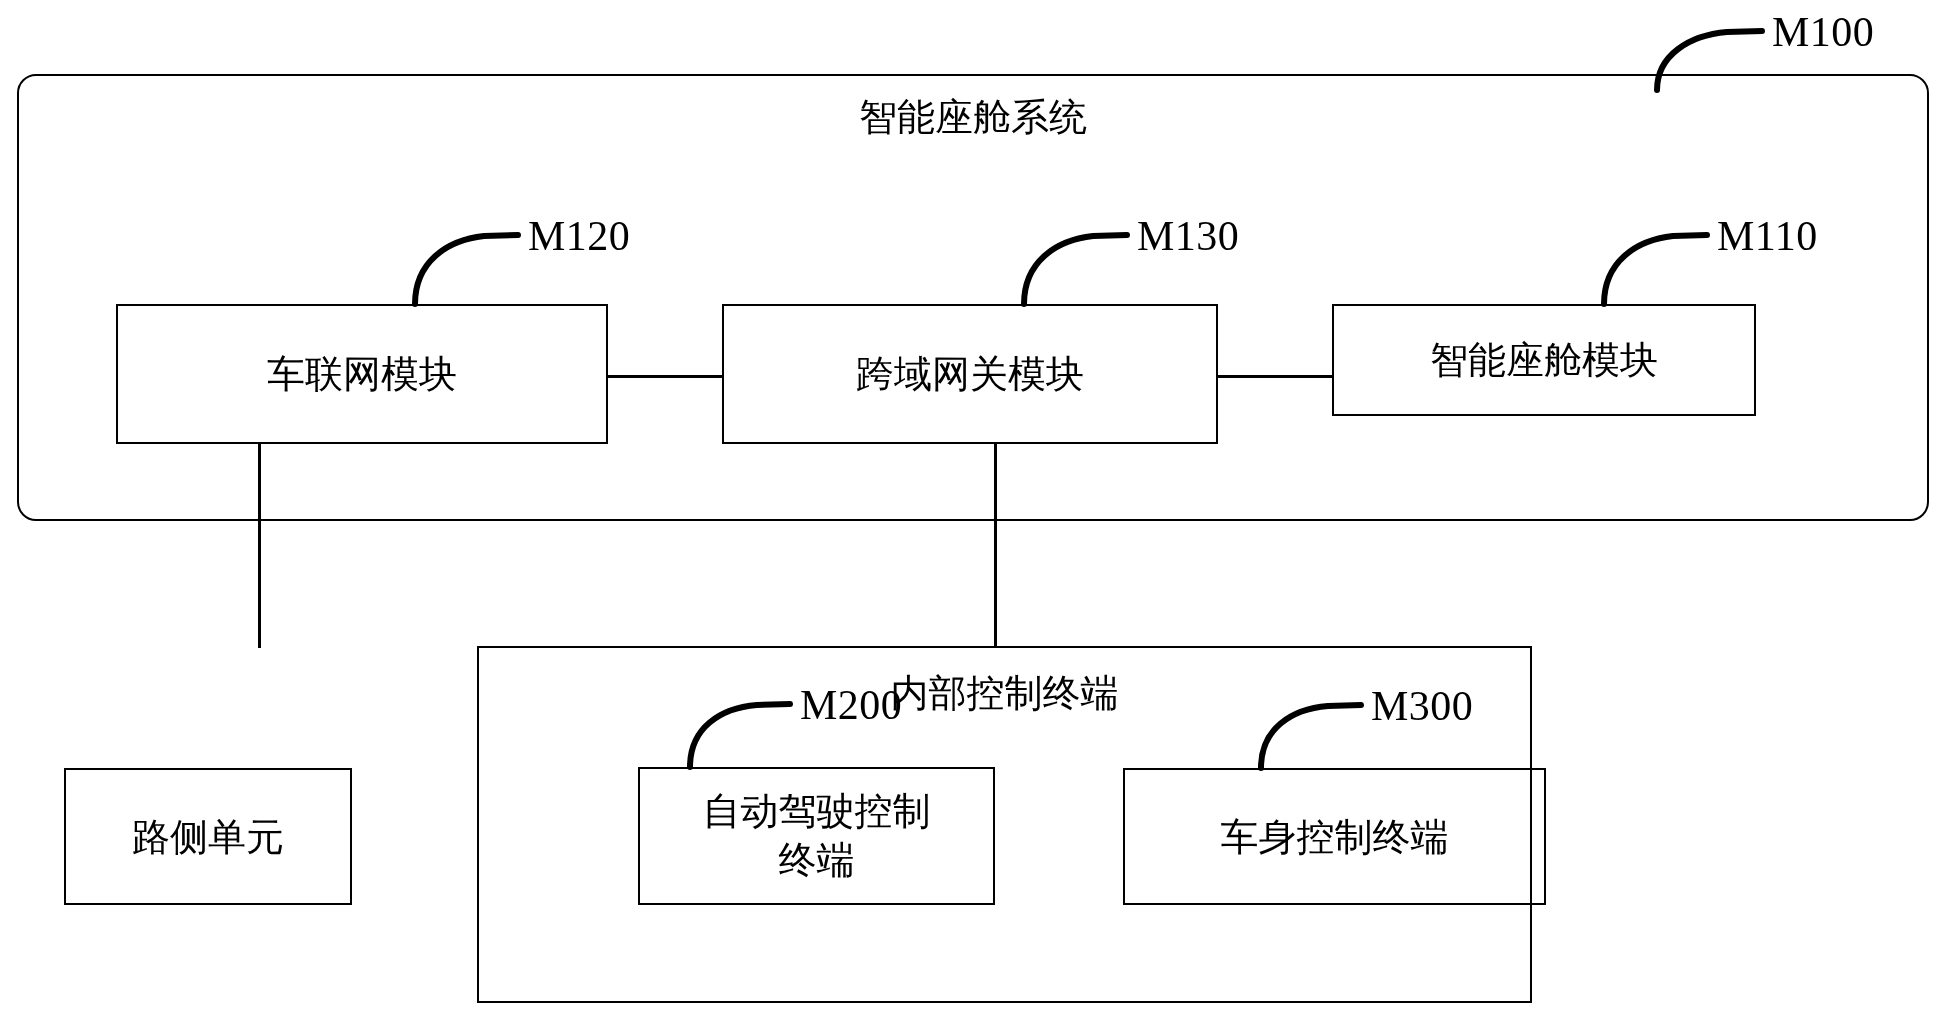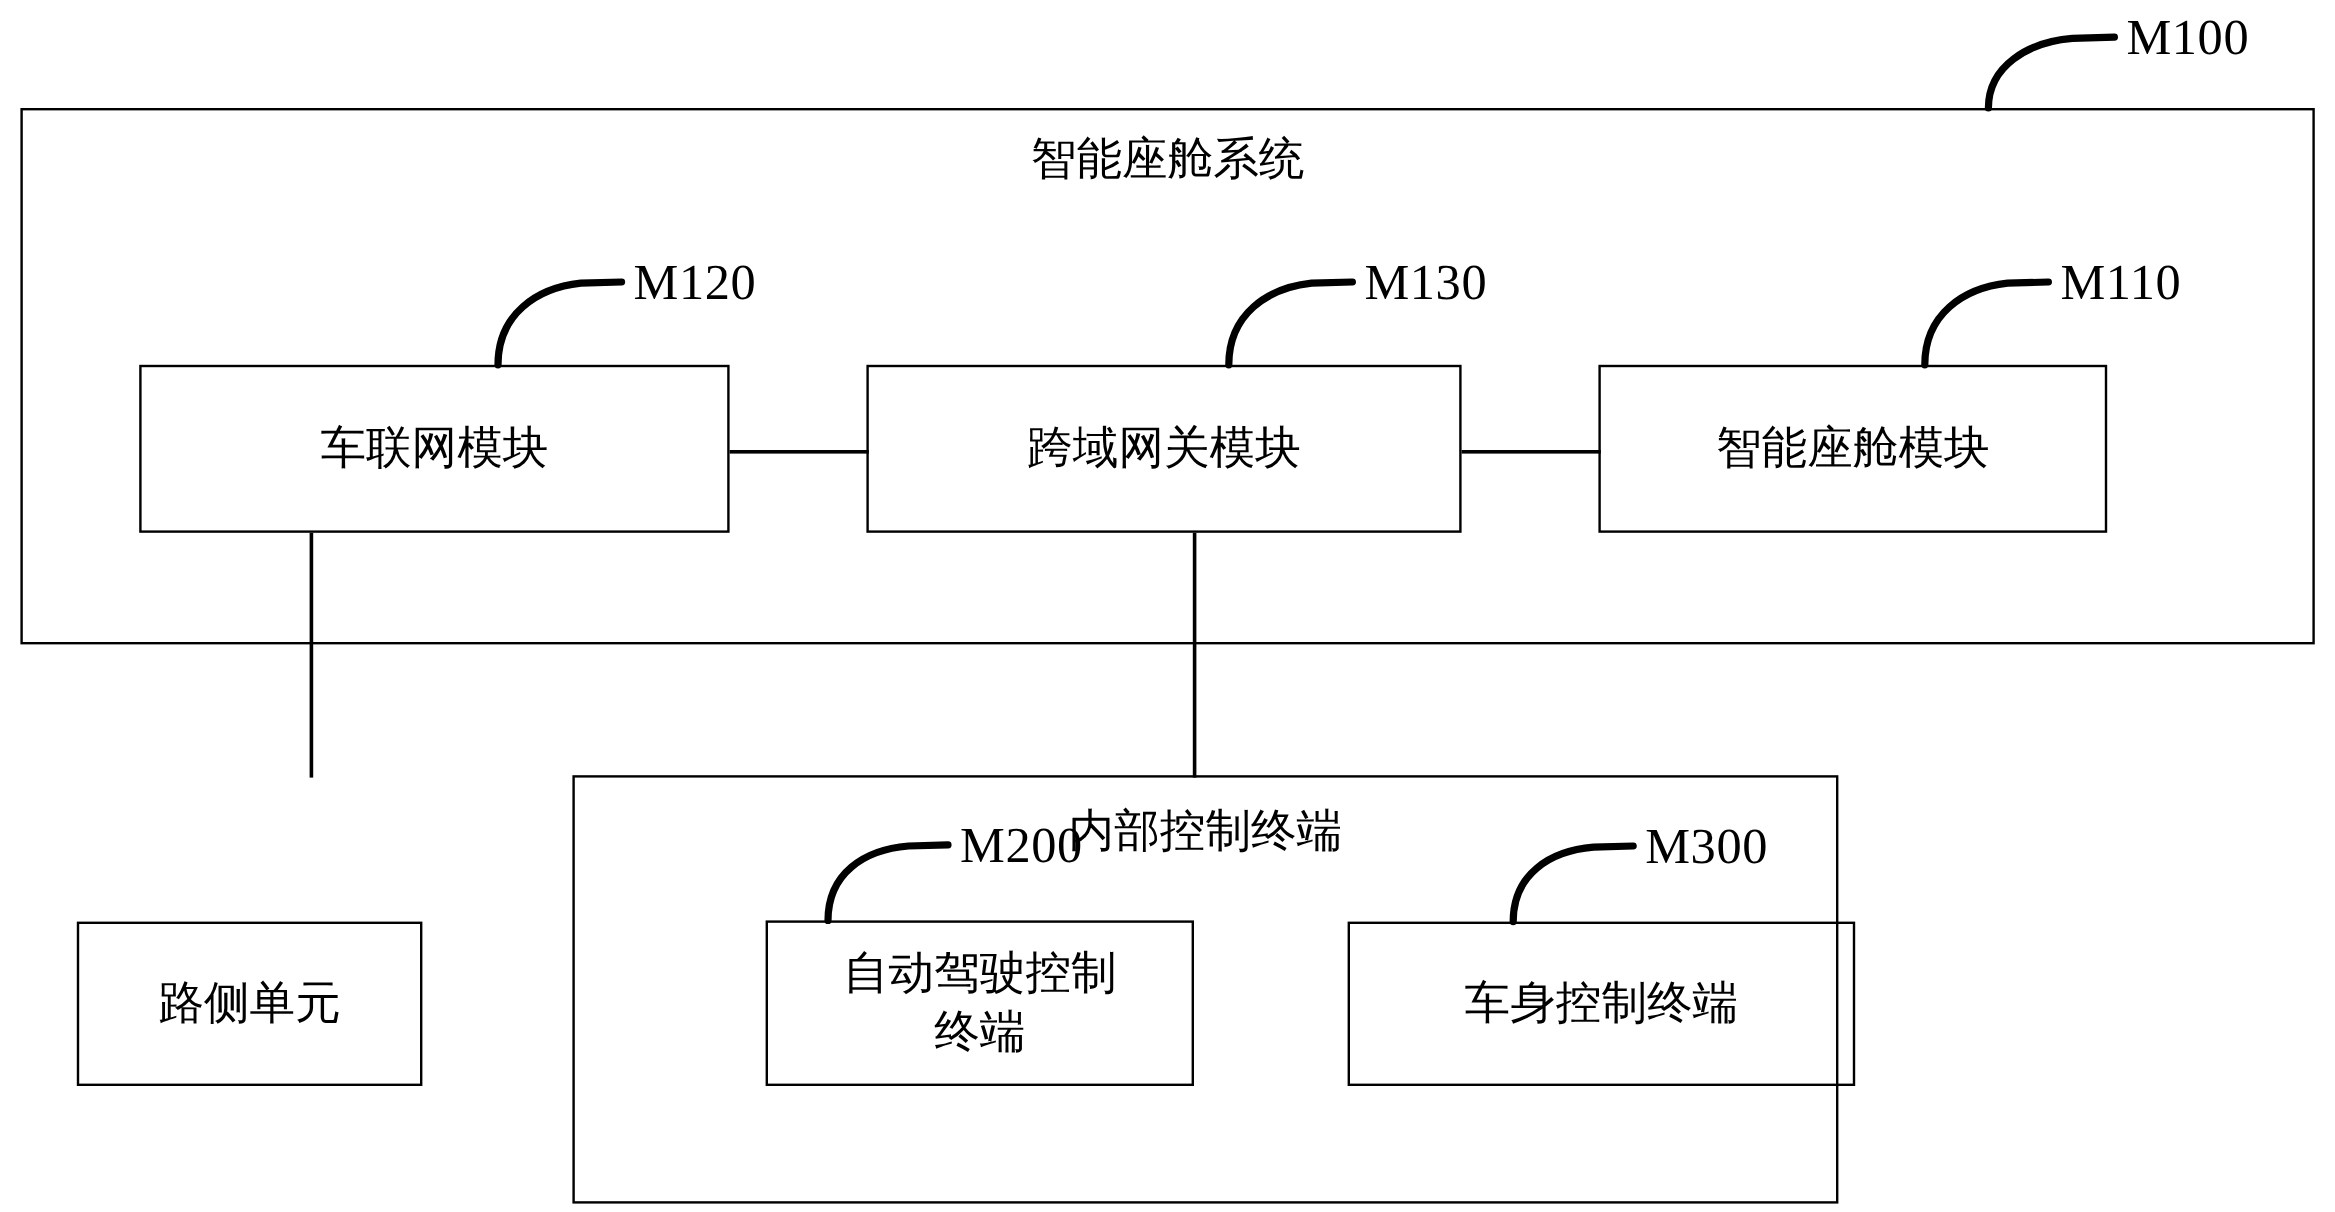--- a/index.html
+++ b/index.html
@@ -63,33 +63,33 @@
     width: 1946px;
     height: 1010px;
     pointer-events: none;
   }
 </style>
 </head>
 <body>
 
 <div id="stage">
 
-  <div class="box" style="left:17px; top:90px; width:1912px; height:447px;">
+  <div class="box" style="left:17px; top:74px; width:1912px; height:447px;border-radius:19px;">
     <div class="box-label-top" style="top:20px;">智能座舱系统</div>
   </div>
 
   <div class="box" style="left:116px; top:304px; width:492px; height:140px;">
     <div class="box-label-center">车联网模块</div>
   </div>
 
   <div class="box" style="left:722px; top:304px; width:496px; height:140px;">
     <div class="box-label-center">跨域网关模块</div>
   </div>
 
-  <div class="box" style="left:1332px; top:304px; width:424px; height:140px;">
+  <div class="box" style="left:1332px; top:304px; width:424px; height:112px;">
     <div class="box-label-center">智能座舱模块</div>
   </div>
 
   <div class="connector" style="left:608px; top:375px; width:116px; height:3px;"></div>
   <div class="connector" style="left:1218px; top:375px; width:116px; height:3px;"></div>
 
   <div class="connector" style="left:258px; top:444px; width:3px; height:204px;"></div>
   <div class="connector" style="left:994px; top:444px; width:3px; height:204px;"></div>
 
 

